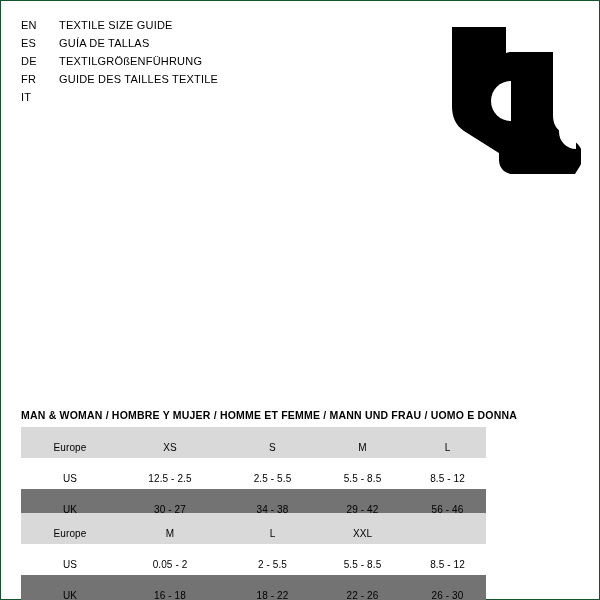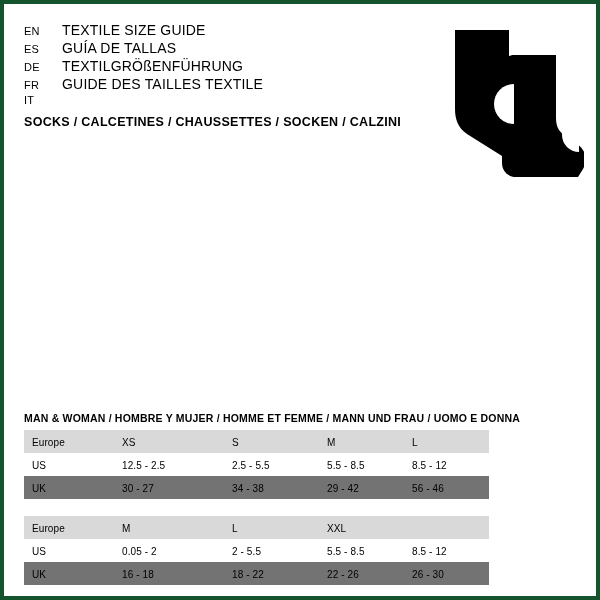--- a/index.html
+++ b/index.html
@@ -13,41 +13,41 @@
     font-family: "Liberation Sans", sans-serif;
     color: #000000;
     position: relative;
     overflow: hidden;
   }
   .page {
     width: 600px;
     height: 600px;
     position: relative;
     box-sizing: border-box;
-    border: 4px solid #14532d;
+    border: 1px solid #14532d;
   }
 
   
   .lang-block {
     position: absolute;
     left: 20px;
     top: 18px;
   }
   .lang-row {
     display: flex;
     align-items: baseline;
     height: 18px;
   }
   .lang-code {
     width: 38px;
     font-size: 11px;
     letter-spacing: 0.2px;
   }
   .lang-label {
-    font-size: 14px;
+    font-size: 11px;
     letter-spacing: 0.2px;
     white-space: nowrap;
   }
 
   .product-title {
     position: absolute;
     left: 20px;
     top: 111px;
     font-size: 12.5px;
     font-weight: bold;
@@ -62,40 +62,41 @@
     top: 18px;
     width: 175px;
     height: 155px;
   }
 
   
   .table-section {
     position: absolute;
     left: 20px;
     width: 465px;
+    text-align: center;
   }
   .section-man { top: 408px; }
   .section-child { top: 512px; }
 
   .section-title {
     font-size: 10.5px;
     font-weight: bold;
     letter-spacing: 0.2px;
     margin-bottom: 6px;
     white-space: nowrap;
   }
 
   table.size-table {
     border-collapse: collapse;
     width: 465px;
     table-layout: fixed;
   }
   table.size-table td {
     font-size: 10px;
-    padding: 4px 0 3px 8px;
+    padding: 12px 0 3px 8px;
     height: 16px;
     vertical-align: middle;
     letter-spacing: 0.1px;
   }
   table.size-table tr.head-row td {
     background: #d9d9d9;
   }
   table.size-table tr.alt td {
     background: #737373;
   }
@@ -128,21 +129,20 @@
     </div>
     <div class="lang-row">
       <div class="lang-code">FR</div>
       <div class="lang-label">GUIDE DES TAILLES TEXTILE</div>
     </div>
     <div class="lang-row">
       <div class="lang-code">IT</div>
     </div>
   </div>
 
-  <div class="product-title">SOCKS / CALCETINES / CHAUSSETTES / SOCKEN / CALZINI</div>
 
   <div class="sock-art">
     <svg width="175" height="155" viewBox="0 0 175 155" xmlns="http://www.w3.org/2000/svg">
 
       <path d="M66 8 h34 v60 c0 10 4 16 12 21 l18 11 c9 6 11 16 6 25 l-6 10 c-6 10 -17 12 -26 6 l-46 -29 c-9 -6 -12 -15 -12 -25 V8 Z" fill="#000000"></path>
 
       <path d="M113 33 h34 v63 c0 10 4 15 12 20 l9 6 c9 6 11 16 6 25 l-5 8 h-62 c-8 0 -14 -6 -14 -14 V47 c0 -8 5 -14 12 -14 Z" fill="#000000"></path>
 
       <path d="M105 62 a20 20 0 0 0 0 40 z" fill="#ffffff"></path>
       <path d="M170 96 a17 17 0 0 0 0 34 z" fill="#ffffff"></path>

